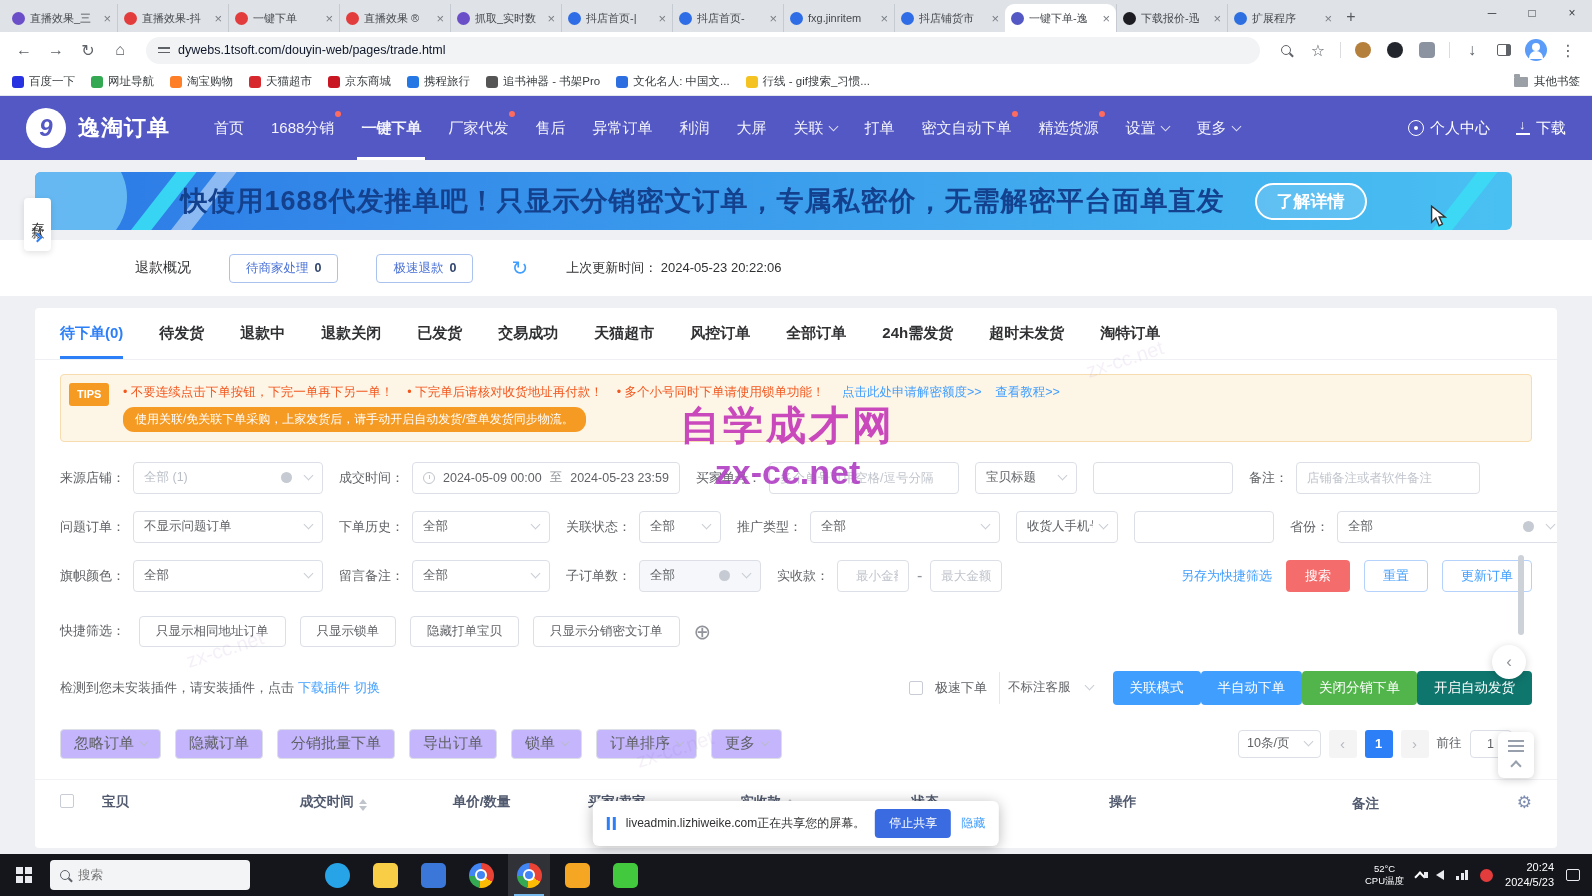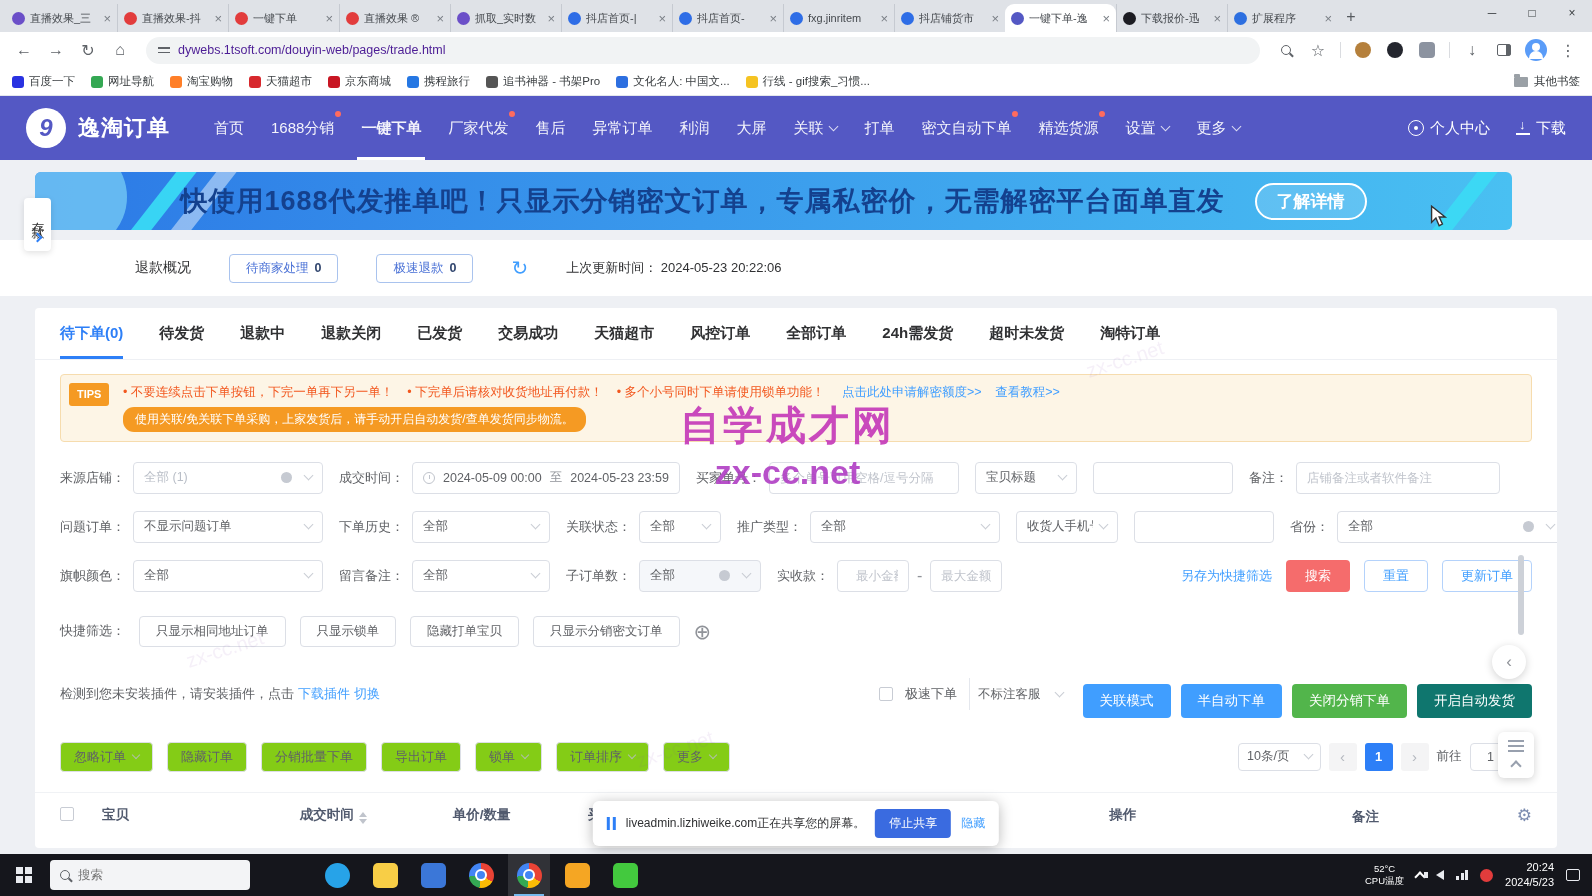--- a/index.html
+++ b/index.html
@@ -13,21 +13,21 @@
   .btab .btitle{flex:1;white-space:nowrap;overflow:hidden;text-overflow:ellipsis;}
   .btab .bclose{color:#7a7f86;font-size:13px;line-height:1;}
   .newtab{width:26px;height:26px;display:flex;align-items:center;justify-content:center;font-size:16px;color:#55595e;margin-bottom:2px;}
   .wincontrols{margin-left:auto;display:flex;align-self:flex-start;}
   .wincontrols span{width:40px;height:26px;display:flex;align-items:center;justify-content:center;font-size:12px;color:#3c4043;}
   .toolbar{height:36px;background:#fff;display:flex;align-items:center;padding:0 10px;gap:4px;}
   .tbicon{width:28px;height:28px;display:flex;align-items:center;justify-content:center;font-size:16px;color:#5f6368;border-radius:50%;}
   .addressbar{flex:1;height:27px;background:#f1f3f4;border-radius:14px;display:flex;align-items:center;padding:0 12px;gap:8px;margin:0 8px;}
   .tuneicon{display:flex;flex-direction:column;gap:3px;}
   .tuneicon i{display:block;width:12px;height:1.6px;background:#5f6368;}
-  .url{font-size:12.5px;color:#4c1d95;}
+  .url{font-size:12.5px;color:#0f172a;}
   .mag{width:10px;height:10px;border:1.6px solid #5f6368;border-radius:50%;position:relative;display:inline-block;}
   .mag::after{content:"";position:absolute;width:5px;height:1.6px;background:#5f6368;transform:rotate(45deg);right:-4px;bottom:-2px;}
   .extdot{width:16px;height:16px;border-radius:50%;display:inline-block;}
   .sep{width:1px;height:16px;background:#dadce0;margin:0 4px;}
   .profile{width:22px;height:22px;border-radius:50%;background:#5a9cf8;position:relative;}
   .profile::before{content:"";position:absolute;left:7px;top:4px;width:8px;height:8px;border-radius:50%;background:#fff;}
   .profile::after{content:"";position:absolute;left:4px;top:12px;width:14px;height:8px;border-radius:7px 7px 0 0;background:#fff;}
   .sidebar-ic{width:14px;height:12px;border:1.6px solid #5f6368;border-radius:2px;position:relative;}
   .sidebar-ic::after{content:"";position:absolute;right:0;top:0;bottom:0;width:4px;background:#5f6368;}
   .bookmarks{height:28px;background:#fff;border-bottom:1px solid #e4e7ec;display:flex;align-items:center;padding:0 12px;gap:16px;font-size:11.5px;color:#3c4043;}
@@ -110,21 +110,21 @@
   .quickrow{margin:24px 25px 0;display:flex;align-items:center;gap:14px;}
   .qbtn{height:31px;border:1px solid #dcdfe6;border-radius:4px;background:#fff;color:#606266;font-size:12.5px;padding:0 16px;display:inline-flex;align-items:center;}
   .pluscircle{font-size:21px;color:#909399;line-height:1;}
   .pluginrow{margin:24px 25px 0;display:flex;align-items:center;font-size:13px;color:#606266;}
   .pluginlinks{color:#409eff;margin-left:4px;}
   .pluginright{margin-left:auto;display:flex;align-items:center;gap:12px;}
   .cb{width:14px;height:14px;border:1px solid #c8ccd4;border-radius:2px;background:#fff;display:inline-block;}
   .miniselect{height:32px;display:flex;align-items:center;gap:8px;padding:0 8px;font-size:12.5px;color:#606266;border-left:1px solid #e4e7ed;}
   .abtn{height:34px;border-radius:4px;color:#fff;font-size:13.5px;padding:0 17px;display:inline-flex;align-items:center;justify-content:center;white-space:nowrap;}
   .toolrow{margin:24px 25px 0;display:flex;align-items:center;gap:14px;}
-  .tbtn{height:30px;border:1px solid #dcdfe6;border-radius:4px;background:#84cc16;color:#606266;font-size:13px;padding:0 13px;display:inline-flex;align-items:center;}
+  .tbtn{height:30px;border:1px solid #dcdfe6;border-radius:4px;background:#c4b5fd;color:#606266;font-size:15px;padding:0 13px;display:inline-flex;align-items:center;}
   .tbtn .chev{color:#b8bcc4;width:6px;height:6px;margin-top:-4px;}
   .pager{margin-left:auto;display:flex;align-items:center;gap:8px;font-size:12.5px;color:#606266;}
   .psel{height:28px;border:1px solid #dcdfe6;border-radius:4px;display:flex;align-items:center;padding:0 8px;gap:8px;color:#606266;}
   .pbtn{width:28px;height:28px;border-radius:3px;background:#f4f4f5;color:#b4b8bf;display:flex;align-items:center;justify-content:center;font-size:15px;}
   .pnum{width:28px;height:28px;border-radius:3px;background:#2d7ff7;color:#fff;display:flex;align-items:center;justify-content:center;font-size:13px;font-weight:700;}
   .pgoto{width:42px;height:28px;border:1px solid #dcdfe6;border-radius:4px;text-align:center;font-size:12.5px;color:#606266;outline:none;}
   
   .thead{margin-top:20px;border-top:1px solid #f0f2f5;display:flex;align-items:center;height:46px;padding:0 25px;font-size:13.5px;font-weight:700;color:#515a6e;}
   .thcb{width:42px;}
   .thcol{display:flex;align-items:flex-end;gap:5px;}
@@ -495,21 +495,21 @@
           <div class="fselect" style="width: 102px;">
             <span class="fval">宝贝标题</span>
             <span class="chev"></span>
           </div>
         </div>
         <div class="fgroup">
           <input class="finput" placeholder="" style="width: 140px;">
         </div>
         <div class="fgroup">
           <span class="flabel">备注：</span>
-          <input class="finput" placeholder="店铺备注或者软件备注" style="width: 204px;">
+          <input class="finput" placeholder="店铺备注或者软件备注" style="width: 184px;">
         </div>
       </div>
     <div class="frow">
         <div class="fgroup">
           <span class="flabel">问题订单：</span>
           <div class="fselect" style="width: 190px;">
             <span class="fval">不显示问题订单</span>
             <span class="chev"></span>
           </div>
         </div>
@@ -609,21 +609,21 @@
     <span>检测到您未安装插件，请安装插件，点击</span>
     <span class="pluginlinks">下载插件</span>
     <span class="pluginlinks">切换</span>
     <div class="pluginright">
       <span class="cb"></span>
       <span>极速下单</span>
       <span class="miniselect">
           <span>不标注客服</span>
           <span class="chev" style="color:#c0c4cc;"></span>
         </span>
-      <span id="actionbtns" style="display:flex;gap:10px;margin-top:13px;">
+      <span id="actionbtns" style="display:flex;">
           <span class="abtn" style="background: rgb(64, 158, 255);">关联模式</span>
           <span class="abtn" style="background: rgb(64, 158, 255);">半自动下单</span>
           <span class="abtn" style="background: rgb(82, 181, 75);">关闭分销下单</span>
           <span class="abtn" style="background: #0f766e;">开启自动发货</span>
         </span>
     </div>
   </div>
 
   <div class="toolrow">
     <span id="toolbtns" style="display:flex;gap:14px;">

